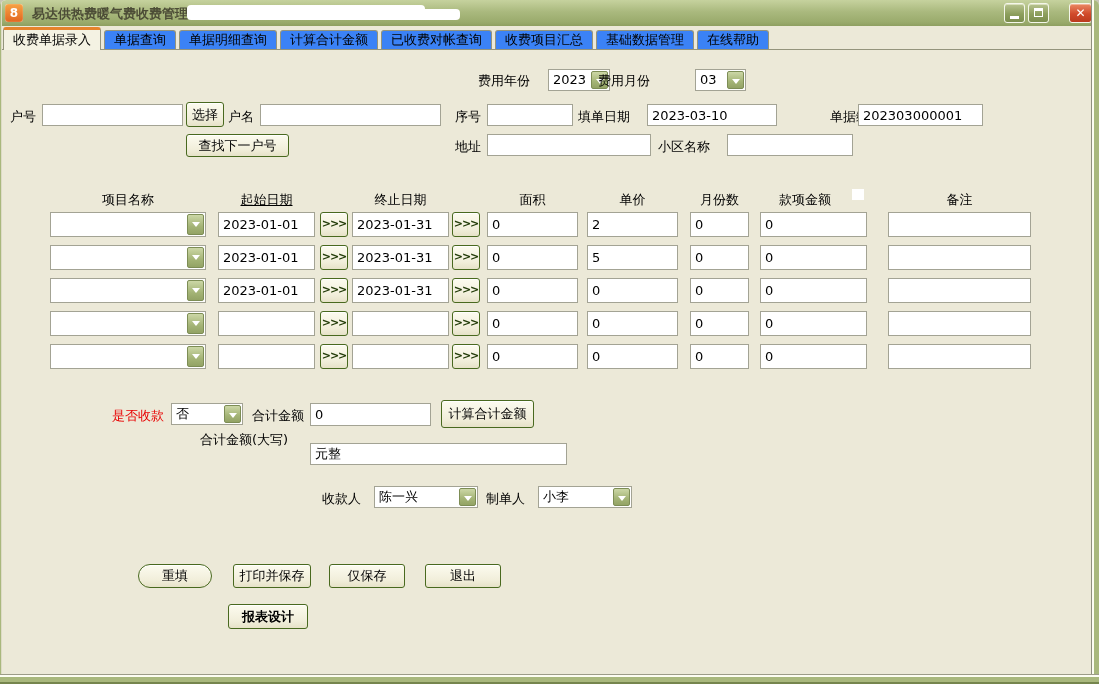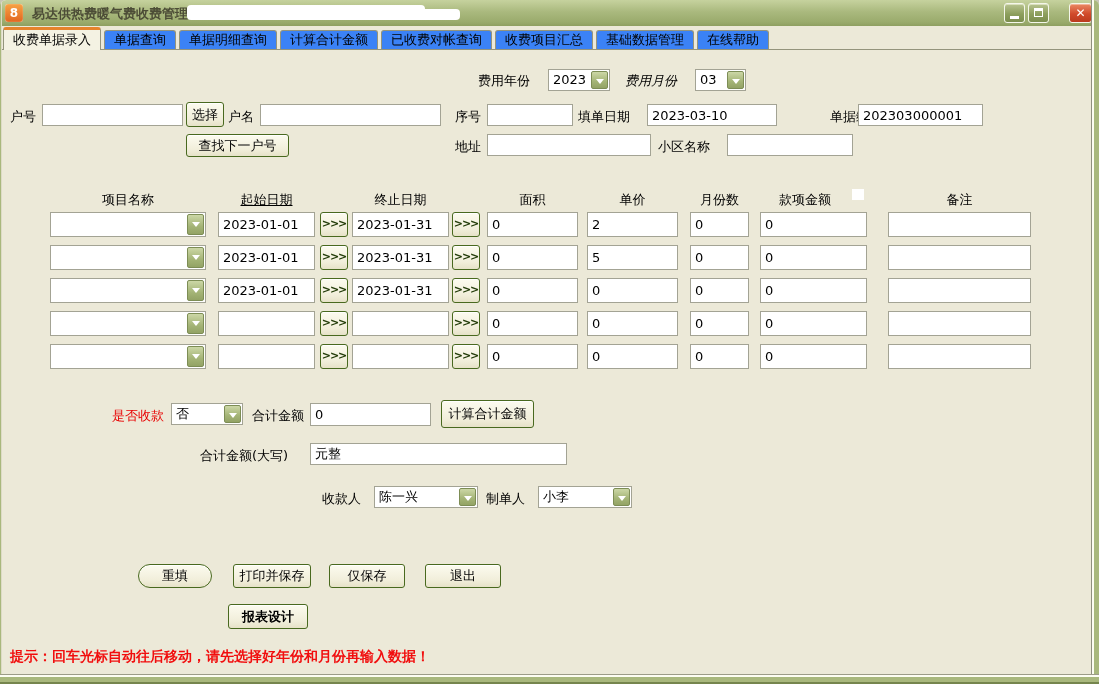--- a/index.html
+++ b/index.html
@@ -109,21 +109,21 @@
     <div class="tab">收费项目汇总</div>
     <div class="tab">基础数据管理</div>
     <div class="tab">在线帮助</div>
   </div>
 
   <div class="lbl" style="left:478px; top:72px;">费用年份</div>
   <div class="combo" style="left:548px; top:69px; width:62px; height:22px;">
     <span class="val">2023</span>
     <span class="arrow"></span>
   </div>
-  <div class="lbl" style="left:625px; top:72px;font-style:italic;">费用月份</div>
+  <div class="lbl" style="left:598px; top:72px;">费用月份</div>
   <div class="combo" style="left:695px; top:69px; width:51px; height:22px;">
     <span class="val">03</span>
     <span class="arrow"></span>
   </div>
 
   <div class="lbl" style="left:10px; top:108px;">户号</div>
   <input class="field" style="left: 42px; top: 104px; width: 141px; height: 22px;" value="">
   <div class="btn" style="left:186px; top:102px; width:38px; height:25px; line-height:23px;">选择</div>
   <div class="lbl" style="left:228px; top:108px;">户名</div>
   <input class="field" style="left: 260px; top: 104px; width: 181px; height: 22px;" value="">
@@ -235,38 +235,37 @@
   <div class="lbl red" style="left:112px; top:407px;">是否收款</div>
   <div class="combo" style="left:171px; top:403px; width:72px; height:22px;">
     <span class="val">否</span>
     <span class="arrow"></span>
   </div>
   <div class="lbl" style="left:252px; top:407px;">合计金额</div>
 
   <input class="field" style="left: 310px; top: 403px; width: 121px; height: 23px;" value="0">
   <div class="btn" style="left:441px; top:400px; width:93px; height:28px; line-height:26px;">计算合计金额</div>
 
-  <div class="lbl" style="left:200px; top:447px;text-align:center;">合计金额(大写)</div>
+  <div class="lbl" style="left:200px; top:431px;text-align:center;">合计金额(大写)</div>
   <input class="field" style="left: 310px; top: 443px; width: 257px; height: 22px;" value="元整">
 
   <div class="lbl" style="left:322px; top:490px;">收款人</div>
   <div class="combo" style="left:374px; top:486px; width:104px; height:22px;">
     <span class="val">陈一兴</span>
     <span class="arrow"></span>
   </div>
   <div class="lbl" style="left:486px; top:490px;">制单人</div>
   <div class="combo" style="left:538px; top:486px; width:94px; height:22px;">
     <span class="val">小李</span>
     <span class="arrow"></span>
   </div>
 
   <div class="btn" style="left:138px; top:564px; width:74px; height:24px; line-height:22px;border-radius:12px;">重填</div>
   <div class="btn" style="left:233px; top:564px; width:78px; height:24px; line-height:22px;">打印并保存</div>
   <div class="btn" style="left:329px; top:564px; width:76px; height:24px; line-height:22px;">仅保存</div>
   <div class="btn" style="left:425px; top:564px; width:76px; height:24px; line-height:22px;">退出</div>
   <div class="btn" style="left:228px; top:604px; width:80px; height:25px; line-height:23px;font-weight:bold;">报表设计</div>
 
-  <div id="hint">提示：回车光标自动往后移动，请先选择好年份和月份再输入数据！</div>
 
   <div id="edge-left"></div>
   <div id="edge-right"></div>
   <div id="edge-bottom"></div>
 </div>
 
 </body></html>

